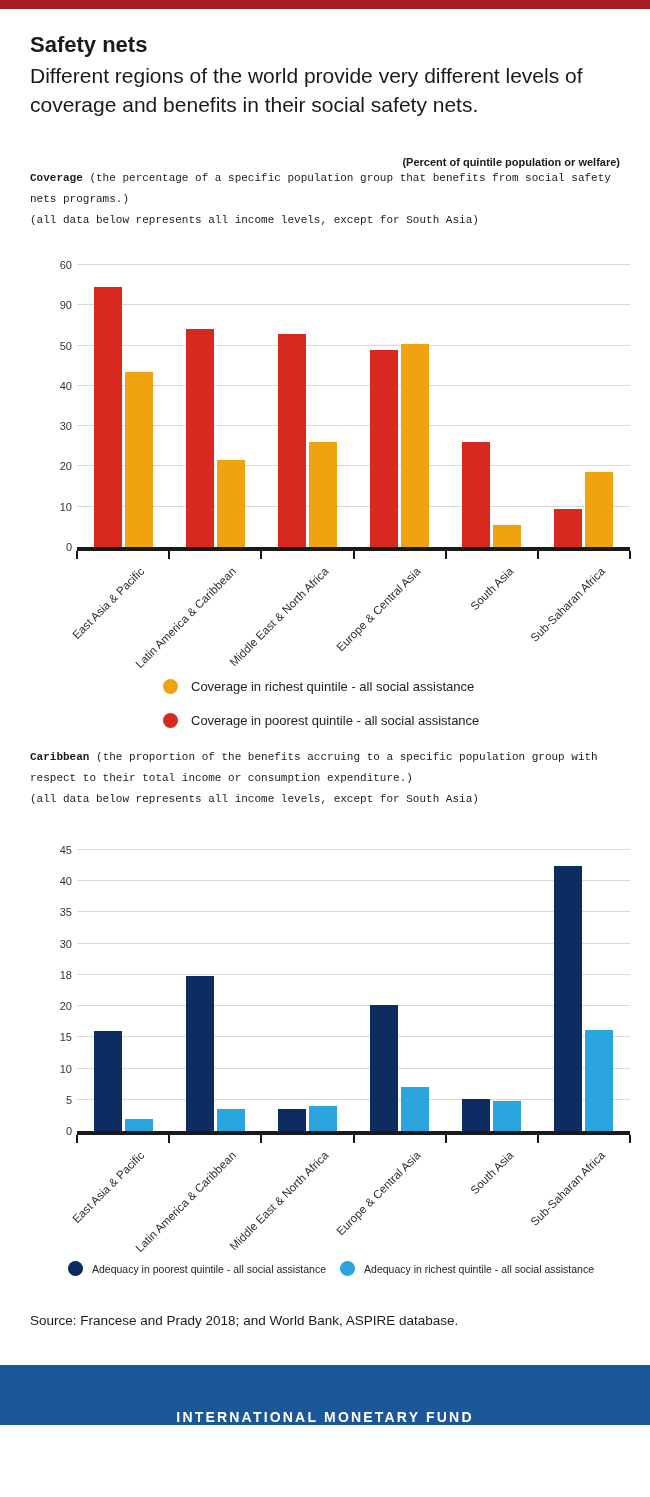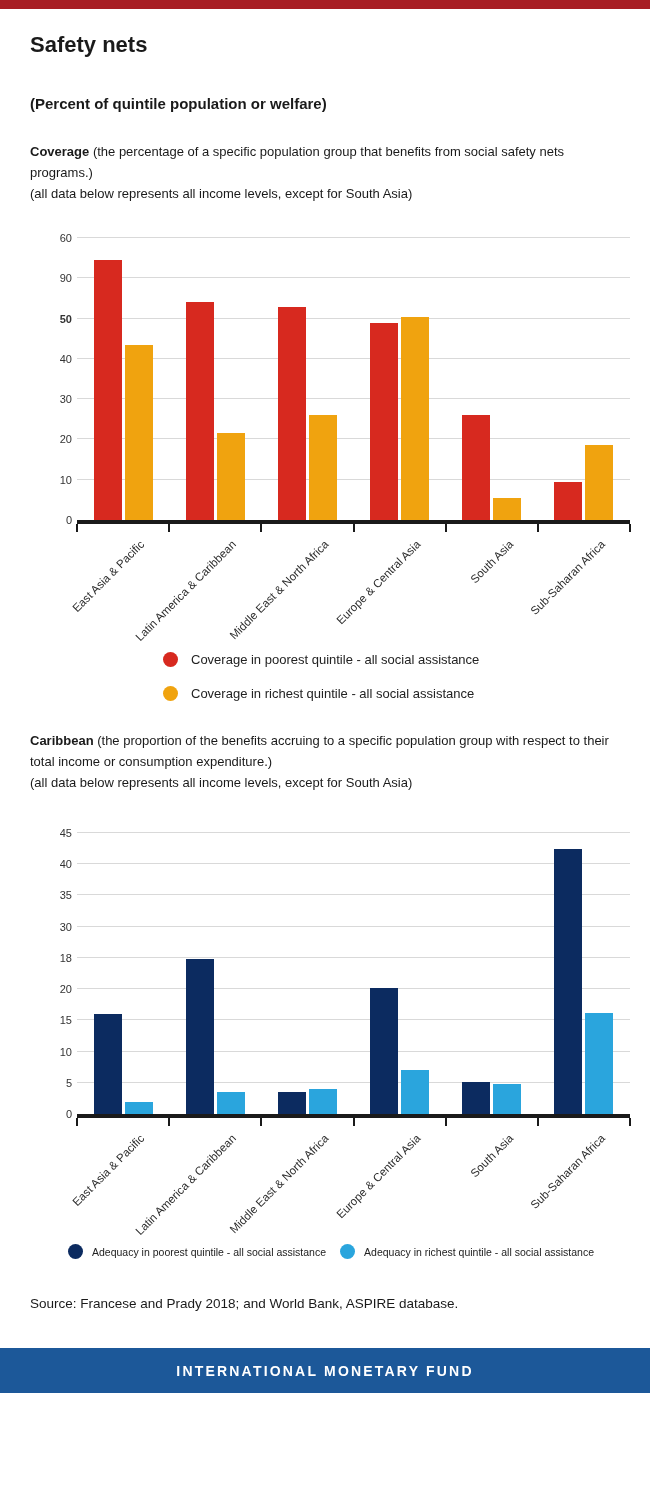--- a/index.html
+++ b/index.html
@@ -5,22 +5,22 @@
   html,body{margin:0;padding:0;}
   body{
     width:650px;background:#ffffff;color:#1a1a1a;
     font-family:"Liberation Sans", sans-serif;
     -webkit-font-smoothing:antialiased;
   }
   .topbar{height:9px;background:#a81e24;}
   .content{padding:0 30px;}
   .page-title{font-size:22px;line-height:26px;font-weight:700;margin:23px 0 3px 0;}
   .page-subtitle{font-size:21px;line-height:29px;font-weight:400;margin:0;max-width:594px;}
-  .unit-note{font-size:15px;font-weight:700;margin-top:37px;}
-  .section-intro{font-size:13px;line-height:21px;margin-top:29px;max-width:594px;}
+  .unit-note{font-size:11px;font-weight:700;margin-top:37px;text-align:right;}
+  .section-intro{font-size:11px;line-height:21px;max-width:594px;font-family:Liberation Mono, monospace;}
   .section-intro .lead{font-weight:700;}
   .data-note{display:block;}
   
   .chart{position:relative;}
   #chart-coverage{margin-top:34px;}
   #chart-adequacy{margin-top:40px;}
   .plot{position:relative;margin-left:47px;width:553px;}
   #chart-coverage .plot{height:282px;}
   #chart-adequacy .plot{height:281px;}
   .gridline{position:absolute;left:0;right:0;height:1px;background:#d9d9d9;}
@@ -41,33 +41,34 @@
   
   .legend-v{margin-top:26px;margin-left:133px;}
   .legend-v .legend-row{display:flex;align-items:center;gap:13px;margin-bottom:19px;font-size:13px;color:#222;}
   .legend-h{display:flex;align-items:flex-start;gap:14px;margin-left:38px;margin-top:24px;font-size:10.5px;color:#222;}
   .legend-h .legend-row{display:flex;align-items:center;gap:9px;}
   .dot{width:15px;height:15px;border-radius:50%;flex:0 0 auto;}
   
   .source-block{margin-top:34px;font-size:13.5px;line-height:22px;color:#1a1a1a;}
   
   .footer{
-    margin-top:33px;height:45px;background:#1c5899;
-    display:flex;align-items:center;justify-content:center;
+    margin-top:33px;height:60px;background:#1c5899;
+    display:flex;align-items:flex-end;justify-content:center;
   }
   .footer span{color:#ffffff;font-size:14px;font-weight:700;letter-spacing:2.2px;}
 </style>
 </head>
 <body>
 
 <div class="topbar"></div>
 
 <div class="content">
 
   <h1 class="page-title">Safety nets</h1>
+  <p class="page-subtitle">Different regions of the world provide very different levels of coverage and benefits in their social safety nets.</p>
 
   <div class="unit-note">(Percent of quintile population or welfare)</div>
 
   <div class="section-intro">
     <span class="lead">Coverage</span>
     <span>(the percentage of a specific population group that benefits from social safety nets programs.)</span>
     <span class="data-note">(all data below represents all income levels, except for South Asia)</span>
   </div>
 
   <div class="chart" id="chart-coverage">
@@ -75,21 +76,21 @@
         <div class="ytick" style="bottom: 0%;">0</div>
         <div class="gridline" style="bottom: 14.2857%;"></div>
         <div class="ytick" style="bottom: 14.2857%;">10</div>
         <div class="gridline" style="bottom: 28.5714%;"></div>
         <div class="ytick" style="bottom: 28.5714%;">20</div>
         <div class="gridline" style="bottom: 42.8571%;"></div>
         <div class="ytick" style="bottom: 42.8571%;">30</div>
         <div class="gridline" style="bottom: 57.1429%;"></div>
         <div class="ytick" style="bottom: 57.1429%;">40</div>
         <div class="gridline" style="bottom: 71.4286%;"></div>
-        <div class="ytick" style="bottom: 71.4286%; font-weight: bold;">50</div>
+        <div class="ytick" style="bottom: 71.4286%;">50</div>
         <div class="gridline" style="bottom: 85.7143%;"></div>
         <div class="ytick" style="bottom: 85.7143%;">90</div>
         <div class="gridline" style="bottom: 100%;"></div>
         <div class="ytick" style="bottom: 100%;">60</div>
         <div class="bars">
           <div class="bargroup">
             <div class="bar" style="height: 92.1429%; background: rgb(215, 41, 31);"></div>
             <div class="bar" style="height: 62.1429%; background: rgb(240, 163, 15);"></div>
           </div>
           <div class="bargroup">
@@ -128,26 +129,26 @@
         <div class="xlabel" style="right: 389.75px;">Latin America &amp; Caribbean</div>
         <div class="xlabel" style="right: 297.583px;">Middle East &amp; North Africa</div>
         <div class="xlabel" style="right: 205.417px;">Europe &amp; Central Asia</div>
         <div class="xlabel" style="right: 113.25px;">South Asia</div>
         <div class="xlabel" style="right: 21.0833px;">Sub-Saharan Africa</div>
       </div>
   </div>
 
   <div class="legend-v">
     <div class="legend-row">
+      <span class="dot" style="background: rgb(240, 163, 15);"></span>
+      <span>Coverage in richest quintile - all social assistance</span>
+    </div>
+    <div class="legend-row">
       <span class="dot" style="background: rgb(215, 41, 31);"></span>
       <span>Coverage in poorest quintile - all social assistance</span>
-    </div>
-    <div class="legend-row">
-      <span class="dot" style="background: rgb(240, 163, 15);"></span>
-      <span>Coverage in richest quintile - all social assistance</span>
     </div>
   </div>
 
   <div class="section-intro">
     <span class="lead">Caribbean</span>
     <span>(the proportion of the benefits accruing to a specific population group with respect to their total income or consumption expenditure.)</span>
     <span class="data-note">(all data below represents all income levels, except for South Asia)</span>
   </div>
 
   <div class="chart" id="chart-adequacy">

